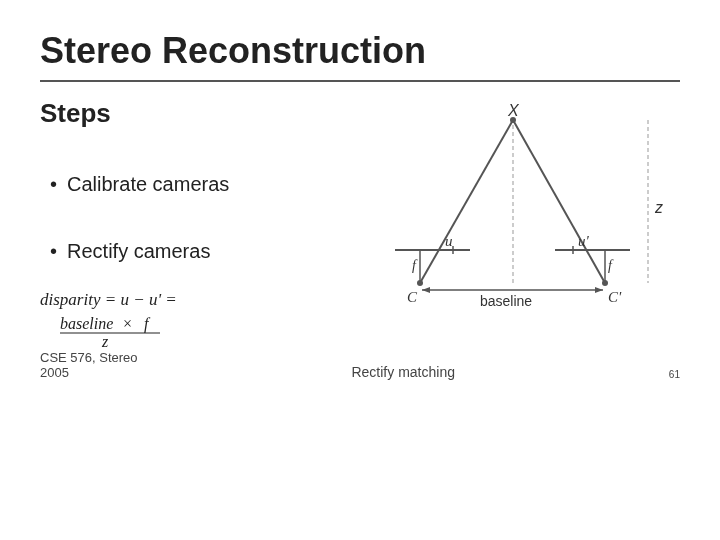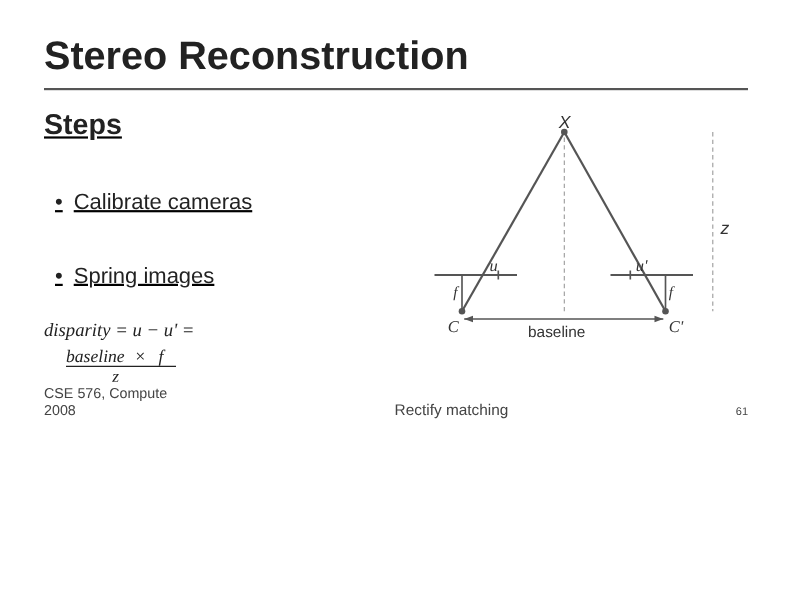--- a/index.html
+++ b/index.html
@@ -29,21 +29,20 @@
       background: #555;
       margin-bottom: 16px;
     }
     .content-area {
       display: flex;
       flex-direction: row;
       align-items: flex-start;
     }
     .left-panel {
       flex: 0 0 320px;
-      text-decoration: underline;
     }
     .steps-label {
       font-size: 26px;
       font-weight: bold;
       color: #222;
       margin-bottom: 12px;
       font-family: Arial, sans-serif;
     }
     .bullet-list {
       list-style: none;
@@ -107,21 +106,21 @@
   <div class="divider"></div>
 
   <div class="content-area">
     <div class="left-panel">
       <div class="steps-label">Steps</div>
       <ul class="bullet-list">
         <li>
             <span>Calibrate cameras</span>
           </li>
         <li>
-            <span>Spring images</span>
+            <span>Rectify cameras</span>
           </li>
       </ul>
 
       <div class="formula-area">
         <svg width="280" height="70">
 
           <text x="0" y="28" font-family="Times New Roman, serif" font-style="italic" font-size="17" fill="#222">disparity = u − u' =</text>
 
           <text x="20" y="52" font-family="Times New Roman, serif" font-style="italic" font-size="16" fill="#222">baseline</text>
           <text x="82" y="52" font-family="Times New Roman, serif" font-style="italic" font-size="16" fill="#222"> × </text>
@@ -178,19 +177,19 @@
 
         <line x1="93" y1="148" x2="93" y2="156" stroke="#555" stroke-width="1.5"></line>
 
         <line x1="213" y1="148" x2="213" y2="156" stroke="#555" stroke-width="1.5"></line>
       </svg>
     </div>
   </div>
 
   <div class="footer">
     <div class="footer-left">
-      <span>CSE 576, Compute</span><br>
-      <span>2008</span>
+      <span>CSE 576, Stereo</span><br>
+      <span>2005</span>
     </div>
     <div class="footer-center">Rectify matching</div>
     <div class="footer-right">61</div>
   </div>
 </div>
 
 </body></html>

